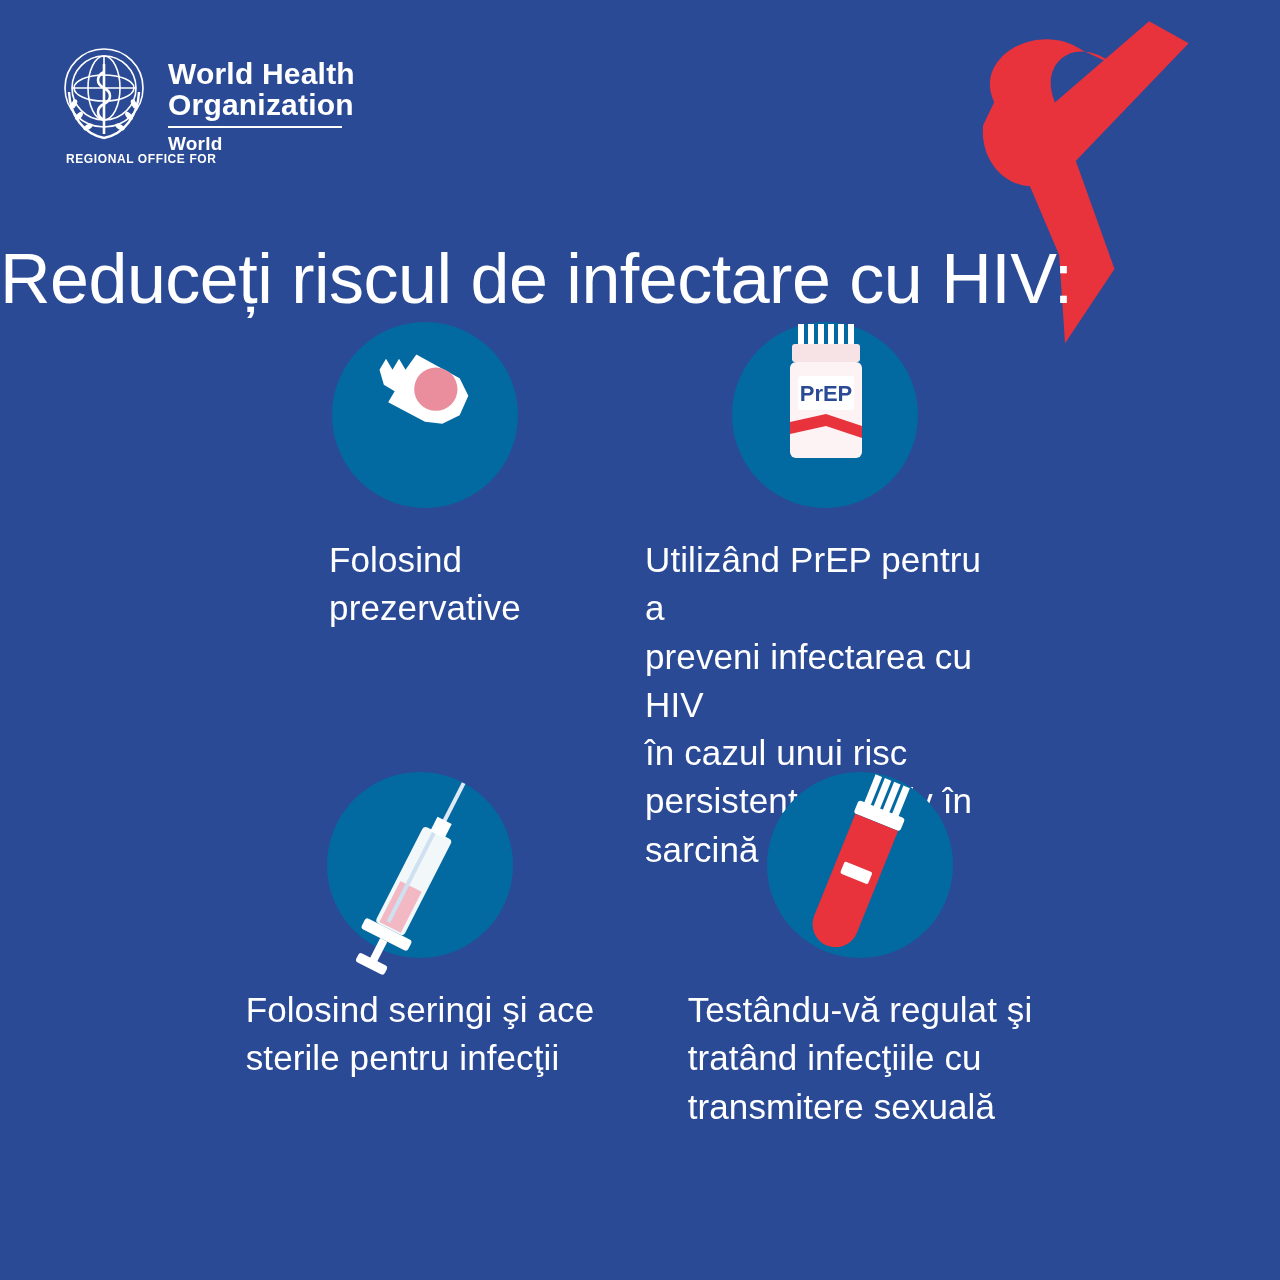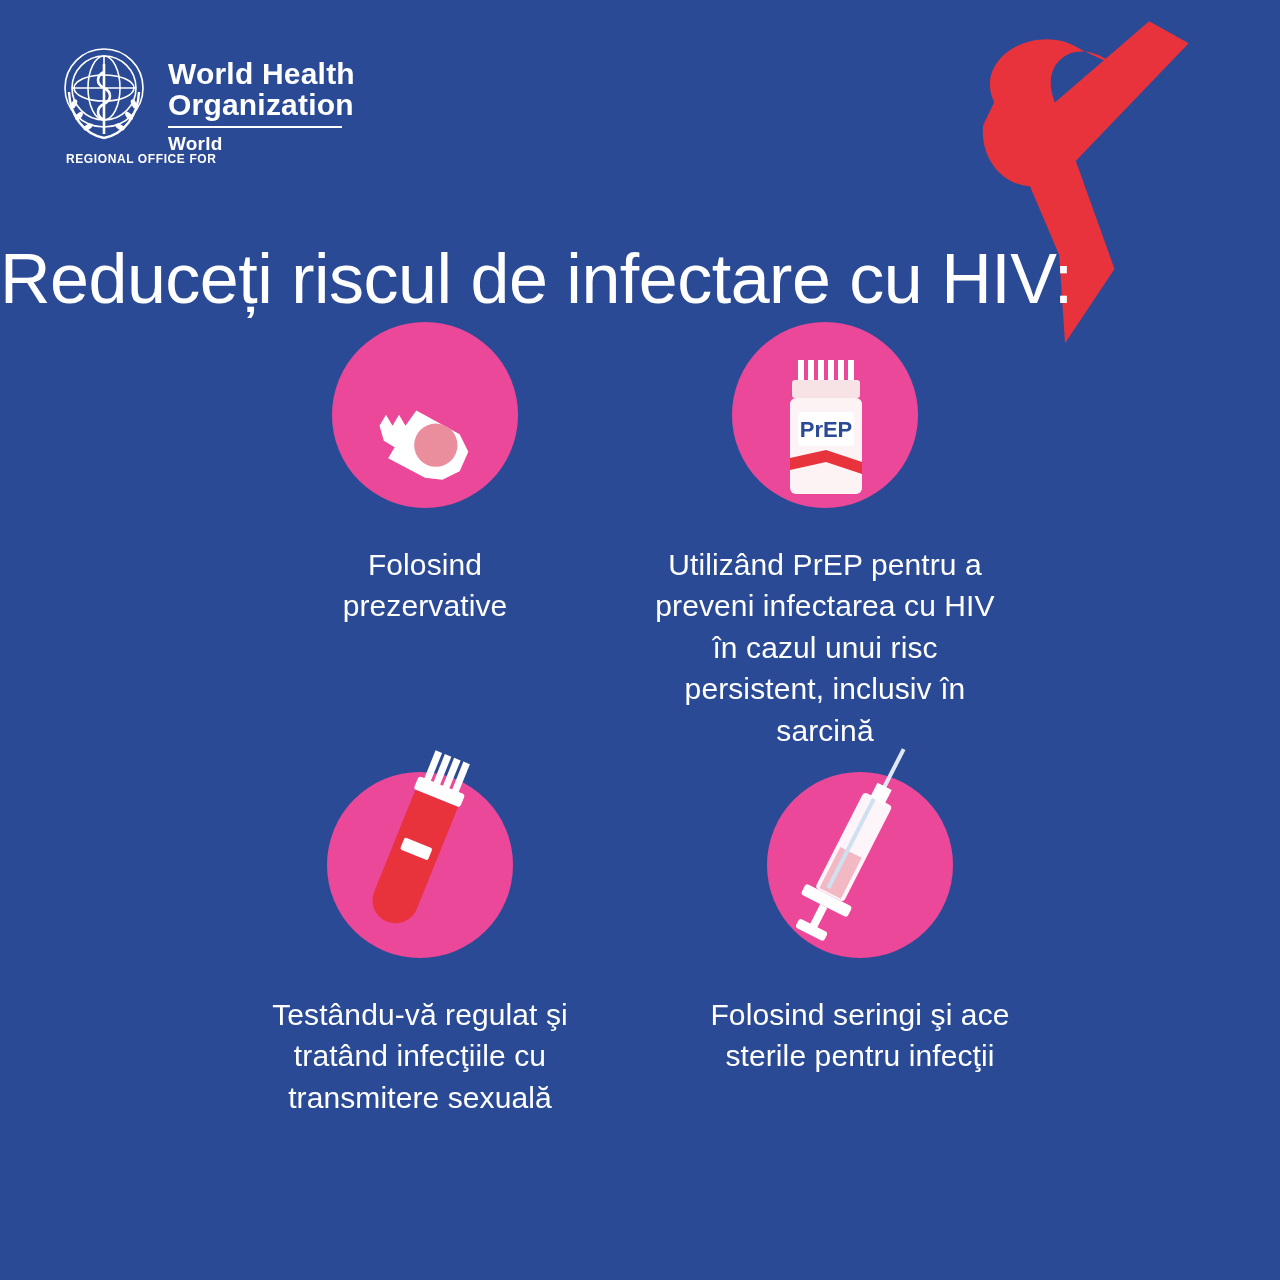--- a/index.html
+++ b/index.html
@@ -99,33 +99,33 @@
     display: flex;
     flex-direction: column;
     align-items: center;
   }
   .item.narrow { width: 300px; }
 
   .circle {
     width: 186px;
     height: 186px;
     border-radius: 50%;
-    background: #ec4899;
-    display: flex;
-    align-items: flex-end;
+    background: #0369a1;
+    display: flex;
+    align-items: flex-start;
     justify-content: center;
     position: relative;
     text-decoration: underline;
   }
   .circle svg { display: block; overflow: visible; }
 
   .caption {
-    margin-top: 36px;
-    text-align: center;
-    font-size: 30px;
+    margin-top: 28px;
+    text-align: left;
+    font-size: 35px;
     line-height: 1.38;
     white-space: pre-line;
     letter-spacing: .1px;
   }
 </style>
 </head>
 <body>
 
 <div class="who-logo">
   <div class="who-emblem">
@@ -219,54 +219,54 @@
 sarcină</div>
   </div>
 
 </div>
 
 <div class="row row-2">
 
   <div class="item">
     <div class="circle">
       <span>
+        <svg viewBox="0 0 160 220" width="160" height="220" aria-hidden="true">
+          <g transform="rotate(27 80 110)">
+            <rect x="72" y="2" width="4" height="44" fill="#dfe9f5"></rect>
+            <rect x="66" y="44" width="16" height="16" fill="#ffffff"></rect>
+            <rect x="58" y="58" width="32" height="108" rx="4" fill="#ffffff" opacity="0.95"></rect>
+            <rect x="62" y="118" width="24" height="46" fill="#f2b9c4"></rect>
+            <rect x="68" y="60" width="4" height="100" fill="#cfe0f1"></rect>
+            <rect x="48" y="166" width="52" height="12" rx="3" fill="#ffffff"></rect>
+            <rect x="70" y="178" width="8" height="26" fill="#ffffff"></rect>
+            <rect x="58" y="200" width="32" height="10" rx="3" fill="#ffffff"></rect>
+          </g>
+        </svg>
+      </span>
+    </div>
+    <div class="caption">Folosind seringi şi ace
+sterile pentru infecţii</div>
+  </div>
+
+  <div class="item">
+    <div class="circle">
+      <span>
         <svg viewBox="0 0 160 210" width="160" height="210" aria-hidden="true">
           <g transform="rotate(22 80 105)">
             <g fill="#ffffff">
               <rect x="56" y="4" width="7" height="34"></rect>
               <rect x="66" y="4" width="7" height="34"></rect>
               <rect x="76" y="4" width="7" height="34"></rect>
               <rect x="86" y="4" width="7" height="34"></rect>
             </g>
             <rect x="50" y="34" width="50" height="14" rx="3" fill="#ffffff"></rect>
             <path d="M52 48 L98 48 L98 158 a23 23 0 0 1 -46 0 Z" fill="#e8323c"></path>
             <rect x="60" y="96" width="30" height="13" rx="2" fill="#ffffff"></rect>
           </g>
         </svg>
       </span>
     </div>
     <div class="caption">Testându-vă regulat şi
 tratând infecţiile cu
 transmitere sexuală</div>
   </div>
 
-  <div class="item">
-    <div class="circle">
-      <span>
-        <svg viewBox="0 0 160 220" width="160" height="220" aria-hidden="true">
-          <g transform="rotate(27 80 110)">
-            <rect x="72" y="2" width="4" height="44" fill="#dfe9f5"></rect>
-            <rect x="66" y="44" width="16" height="16" fill="#ffffff"></rect>
-            <rect x="58" y="58" width="32" height="108" rx="4" fill="#ffffff" opacity="0.95"></rect>
-            <rect x="62" y="118" width="24" height="46" fill="#f2b9c4"></rect>
-            <rect x="68" y="60" width="4" height="100" fill="#cfe0f1"></rect>
-            <rect x="48" y="166" width="52" height="12" rx="3" fill="#ffffff"></rect>
-            <rect x="70" y="178" width="8" height="26" fill="#ffffff"></rect>
-            <rect x="58" y="200" width="32" height="10" rx="3" fill="#ffffff"></rect>
-          </g>
-        </svg>
-      </span>
-    </div>
-    <div class="caption">Folosind seringi şi ace
-sterile pentru infecţii</div>
-  </div>
-
 </div>
 
 </body></html>

